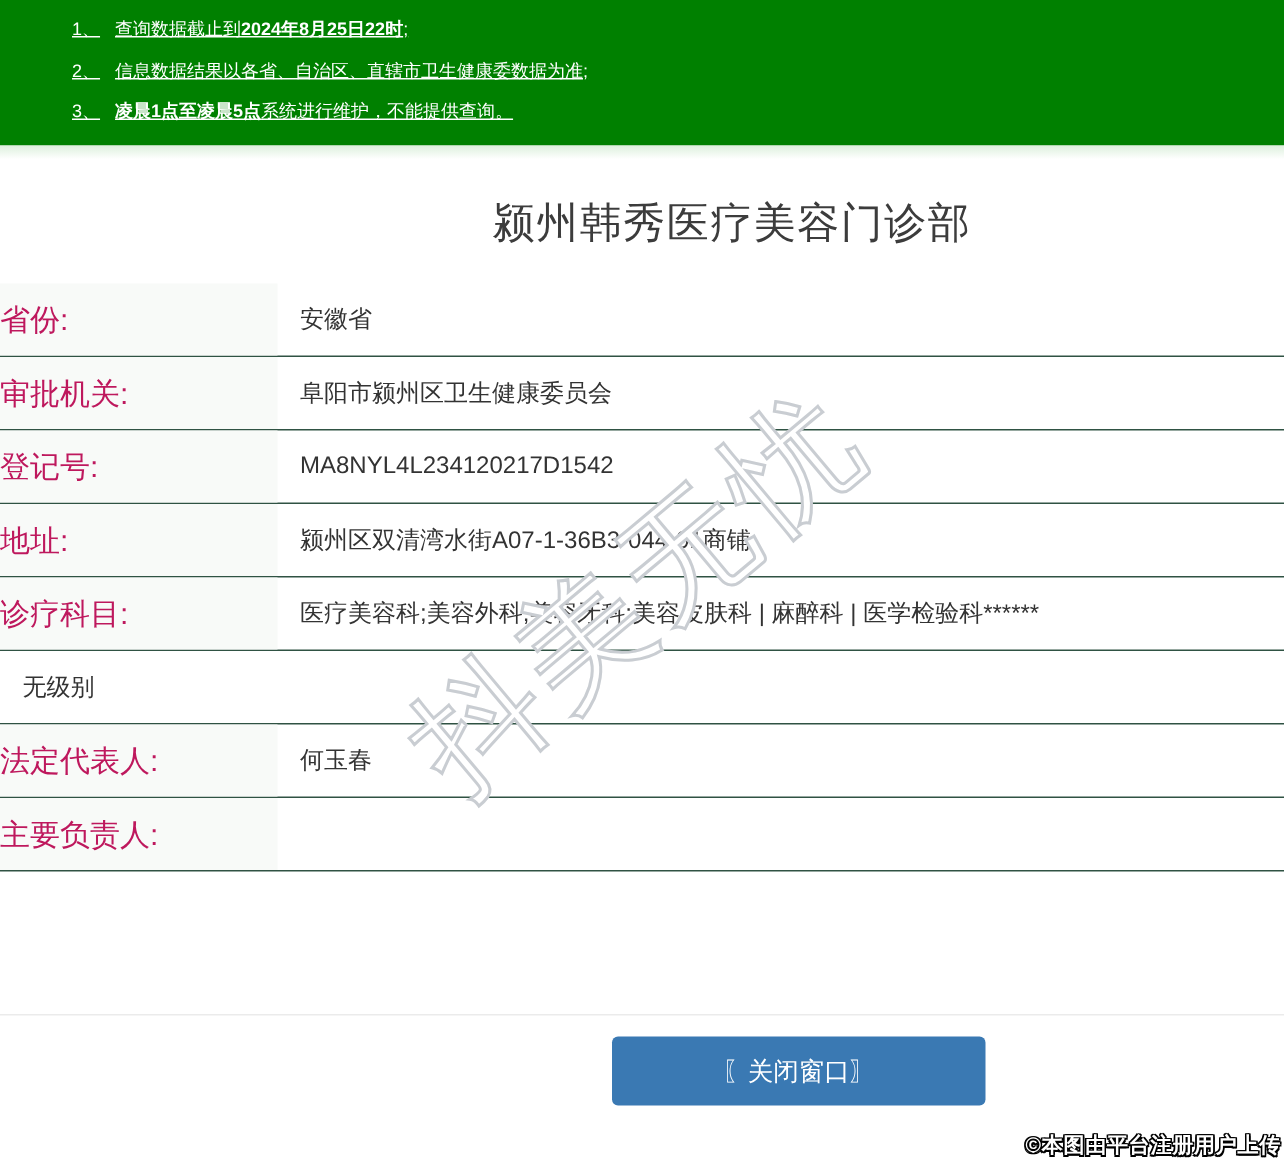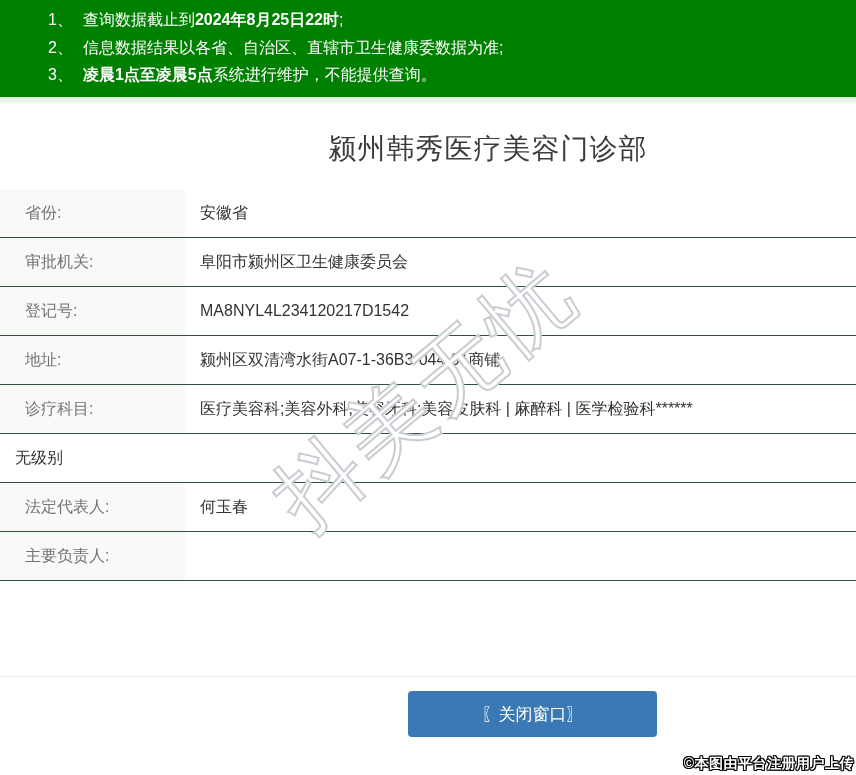--- a/index.html
+++ b/index.html
@@ -16,23 +16,24 @@
   }
 
   
   .notice-header {
     background: #008000;
     height: 97px;
     padding: 6px 10px 0 48px;
     color: #ffffff;
   }
   .notice-line {
-    font-size: 16px;
+    font-size: 12px;
     line-height: 27.5px;
     white-space: nowrap;
+    text-decoration: underline;
   }
   .notice-line .num { margin-right: 10px; }
   .notice-line b { font-weight: bold; }
   .header-fade {
     height: 9px;
     background: linear-gradient(#ddf0dd, #ffffff);
   }
 
   
   .title {
@@ -55,23 +56,23 @@
     display: flex;
     height: 49px;
     border-bottom: 1.5px solid #2f5243;
     align-items: stretch;
   }
   .cell-label {
     width: 185px;
     background: #f8faf8;
     display: flex;
     align-items: center;
-    padding-left: 25px;
-    font-size: 16px;
-    color: #737373;
+    padding-left: 0;
+    font-size: 20px;
+    color: #be185d;
   }
   .cell-value {
     flex: 1;
     display: flex;
     align-items: center;
     padding-left: 15px;
     font-size: 16px;
     color: #333333;
     white-space: nowrap;
     overflow: hidden;

